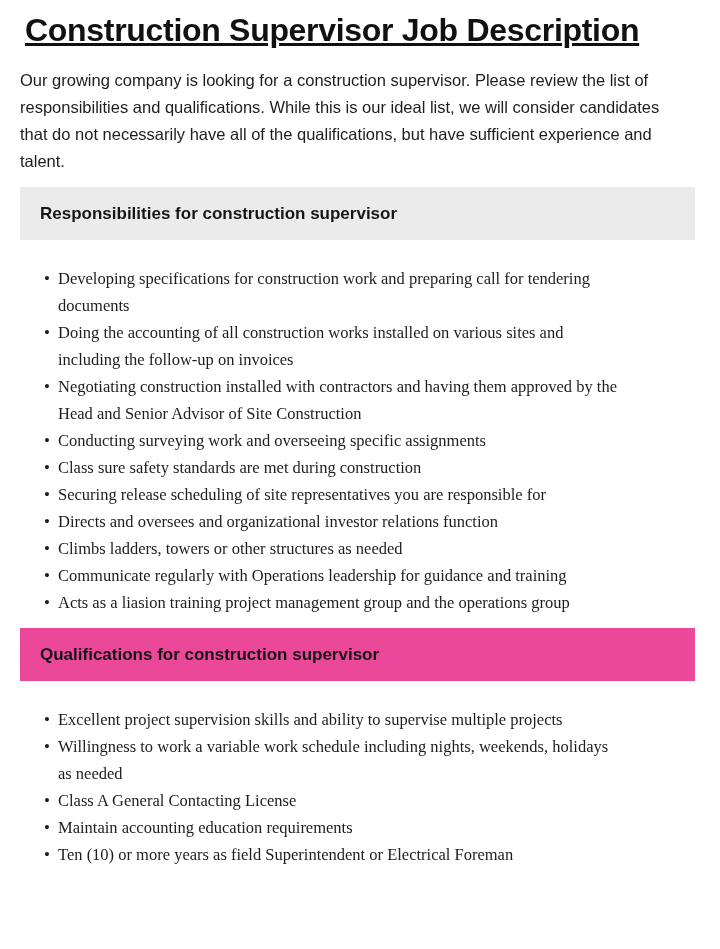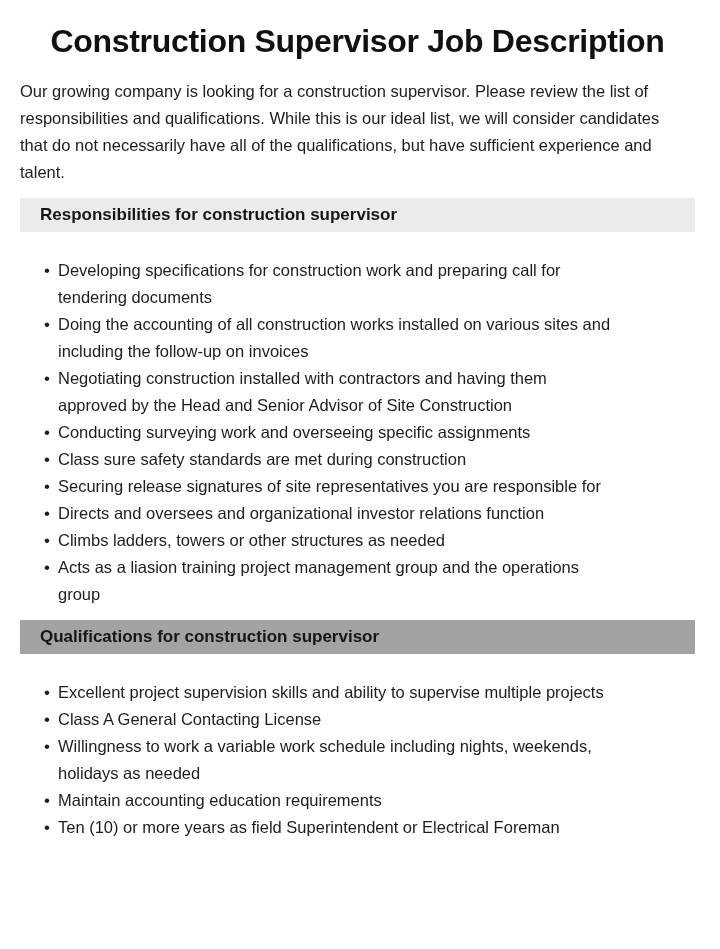--- a/index.html
+++ b/index.html
@@ -10,50 +10,51 @@
     font-family: "Liberation Sans", sans-serif;
     color: #1d1d1d;
     overflow: hidden;
   }
   .page {
     box-sizing: border-box;
     width: 720px;
     padding: 4px 25px 0 20px;
   }
   h1.doc-title {
-    margin: 16px;
+    margin: 5px;
     font-size: 32px;
     line-height: 42px;
     font-weight: 700;
-    text-align: center;
     letter-spacing: -0.3px;
     color: #111111;
+    text-decoration: underline;
   }
   p.intro {
     margin: 16px 0 12px 0;
     font-size: 16.5px;
     line-height: 27px;
     max-width: 655px;
   }
   .section-heading {
     box-sizing: border-box;
     margin-top: 12px;
-    height: 34px;
+    height: 53px;
     width: 100%;
     display: flex;
     align-items: center;
     padding-left: 20px;
     font-size: 17px;
     font-weight: 700;
     color: #161616;
   }
   ul.bullet-list {
     margin: 25px 0 0 0;
     padding: 0;
     list-style: none;
+    font-family: Liberation Serif, serif;
   }
   ul.bullet-list li {
     position: relative;
     padding-left: 38px;
     padding-right: 76px;
     font-size: 16.5px;
     line-height: 27px;
   }
   ul.bullet-list li::before {
     content: "\2022";
@@ -74,31 +75,32 @@
 
   <div id="sections">
   <section>
     <div class="section-heading" style="background: rgb(235, 235, 235);">Responsibilities for construction supervisor</div>
     <ul class="bullet-list">
           <li>Developing specifications for construction work and preparing call for tendering documents</li>
           <li>Doing the accounting of all construction works installed on various sites and including the follow-up on invoices</li>
           <li>Negotiating construction installed with contractors and having them approved by the Head and Senior Advisor of Site Construction</li>
           <li>Conducting surveying work and overseeing specific assignments</li>
           <li>Class sure safety standards are met during construction</li>
-          <li>Securing release signatures of site representatives you are responsible for</li>
+          <li>Securing release scheduling of site representatives you are responsible for</li>
           <li>Directs and oversees and organizational investor relations function</li>
           <li>Climbs ladders, towers or other structures as needed</li>
+          <li>Communicate regularly with Operations leadership for guidance and training</li>
           <li>Acts as a liasion training project management group and the operations group</li>
         </ul>
   </section>
 
   <section>
-    <div class="section-heading" style="background: #a3a3a3;">Qualifications for construction supervisor</div>
+    <div class="section-heading" style="background: #ec4899;">Qualifications for construction supervisor</div>
     <ul class="bullet-list">
           <li>Excellent project supervision skills and ability to supervise multiple projects</li>
+          <li>Willingness to work a variable work schedule including nights, weekends, holidays as needed</li>
           <li>Class A General Contacting License</li>
-          <li>Willingness to work a variable work schedule including nights, weekends, holidays as needed</li>
           <li>Maintain accounting education requirements</li>
           <li>Ten (10) or more years as field Superintendent or Electrical Foreman</li>
         </ul>
   </section>
 </div>
 </main>
 
 </body></html>

